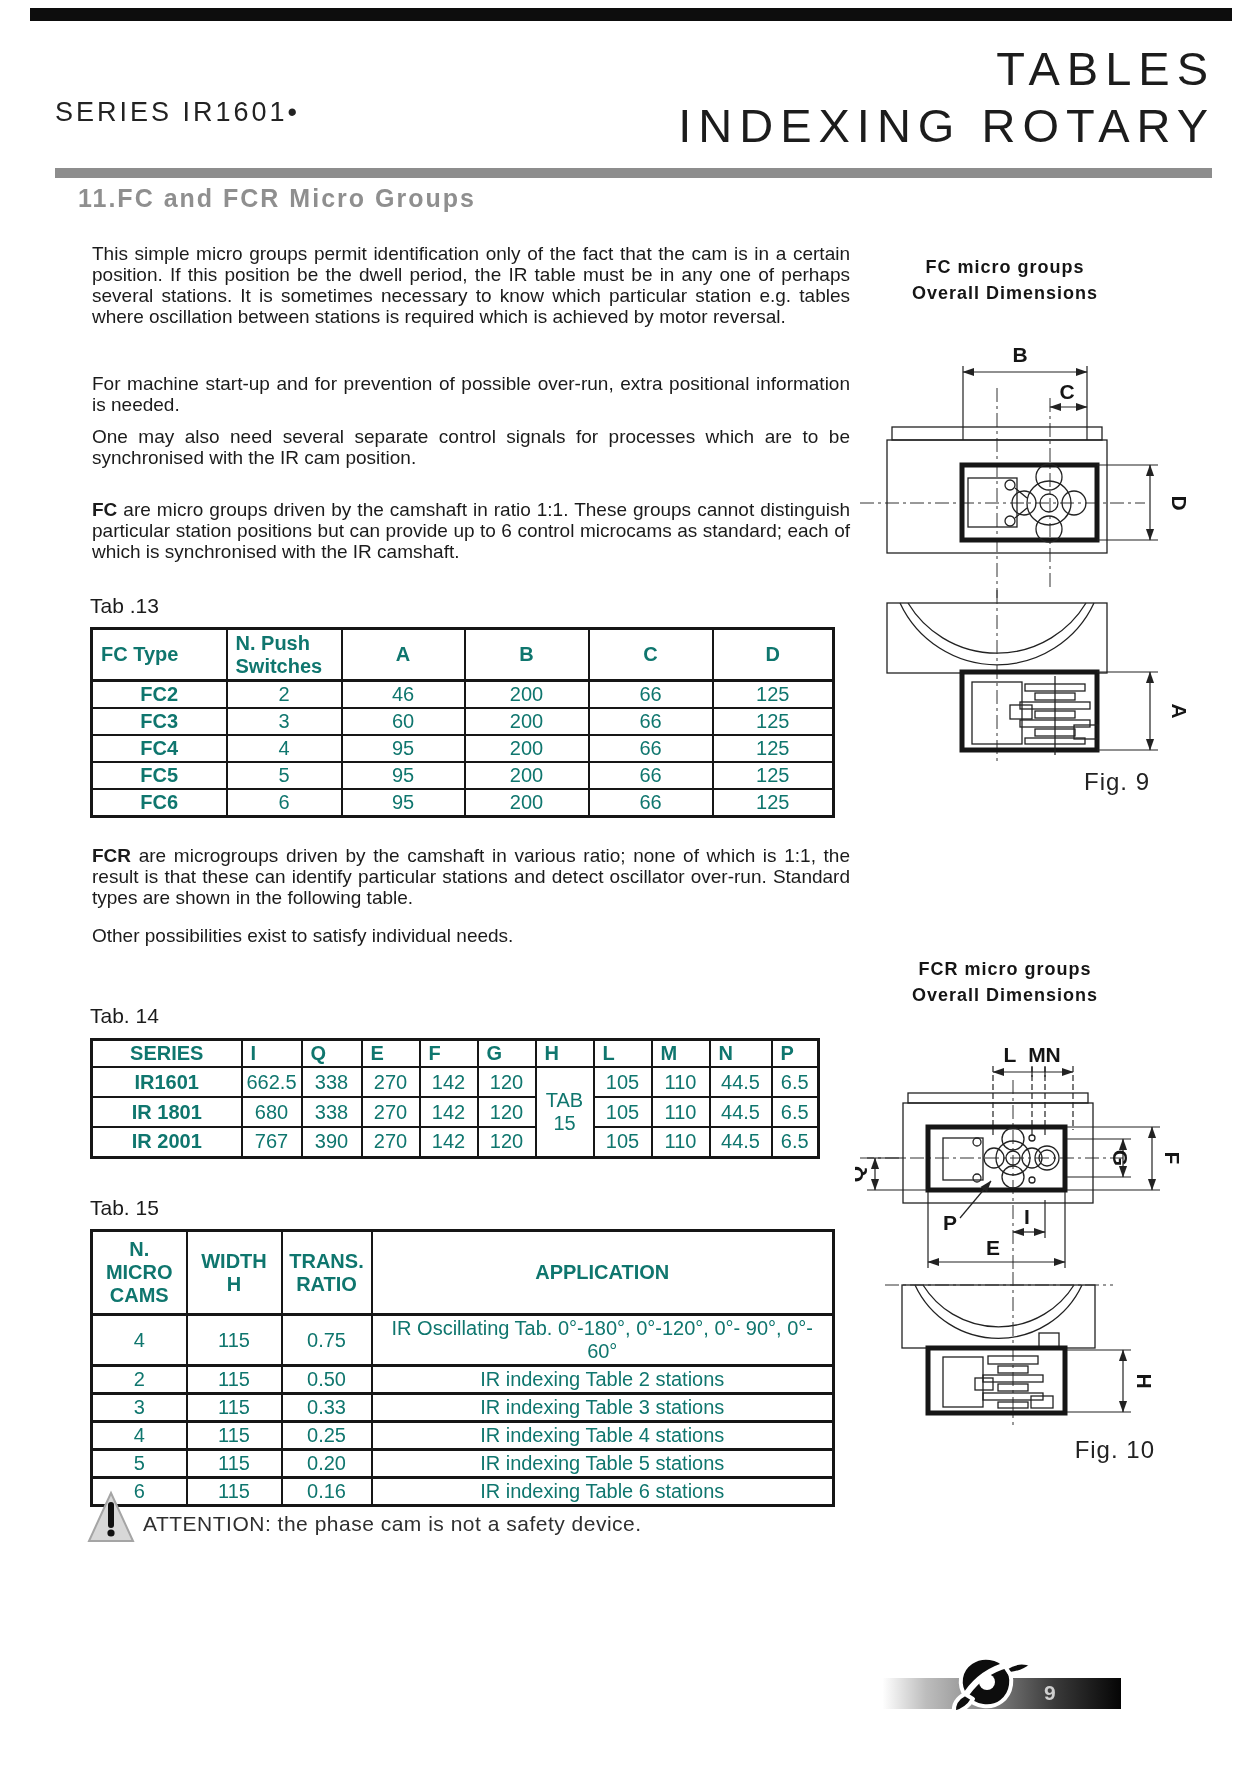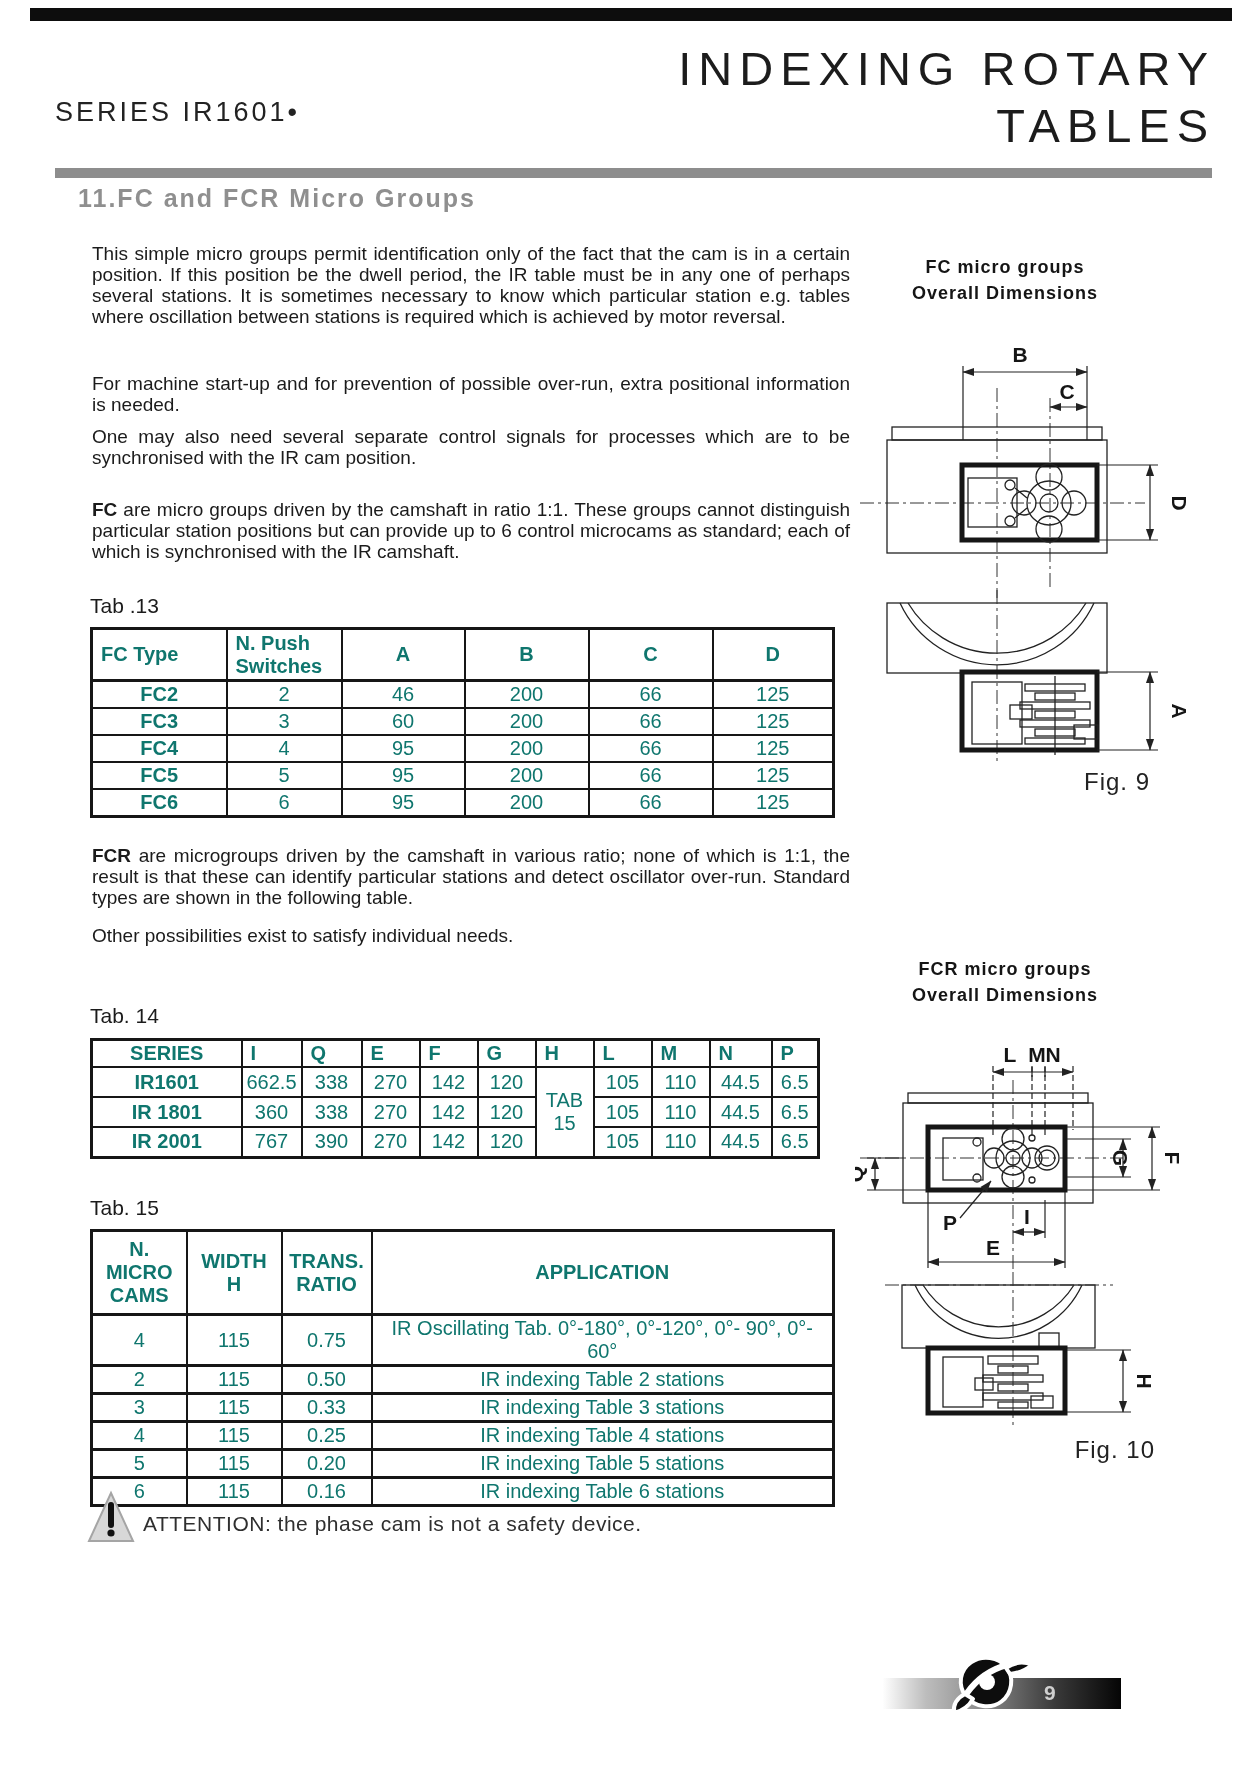--- a/index.html
+++ b/index.html
@@ -48,22 +48,22 @@
   svg text.dimlbl{fill:#151515;font-family:"Liberation Sans",sans-serif;font-size:21px;font-weight:bold;}
 </style>
 </head>
 <body>
 
 <div class="page">
 
   <div class="abs topbar"></div>
 
   <div class="abs doc-title">
+    <div>TABLES</div>
     <div>INDEXING ROTARY</div>
-    <div>TABLES</div>
   </div>
 
   <div class="abs series">
     <div>SERIES IR1601•</div>
   </div>
 
   <div class="abs gray-rule"></div>
 
   <div class="abs section-title">11.FC and FCR Micro Groups</div>
 
@@ -182,21 +182,21 @@
         <td>120</td>
         <td rowspan="3" class="preline">TAB
 15</td>
         <td>105</td>
         <td>110</td>
         <td>44.5</td>
         <td>6.5</td>
       </tr>
       <tr>
         <td class="b">IR 1801</td>
-        <td>360</td>
+        <td>680</td>
         <td>338</td>
         <td>270</td>
         <td>142</td>
         <td>120</td>
         <td>105</td>
         <td>110</td>
         <td>44.5</td>
         <td>6.5</td>
       </tr>
       <tr>

